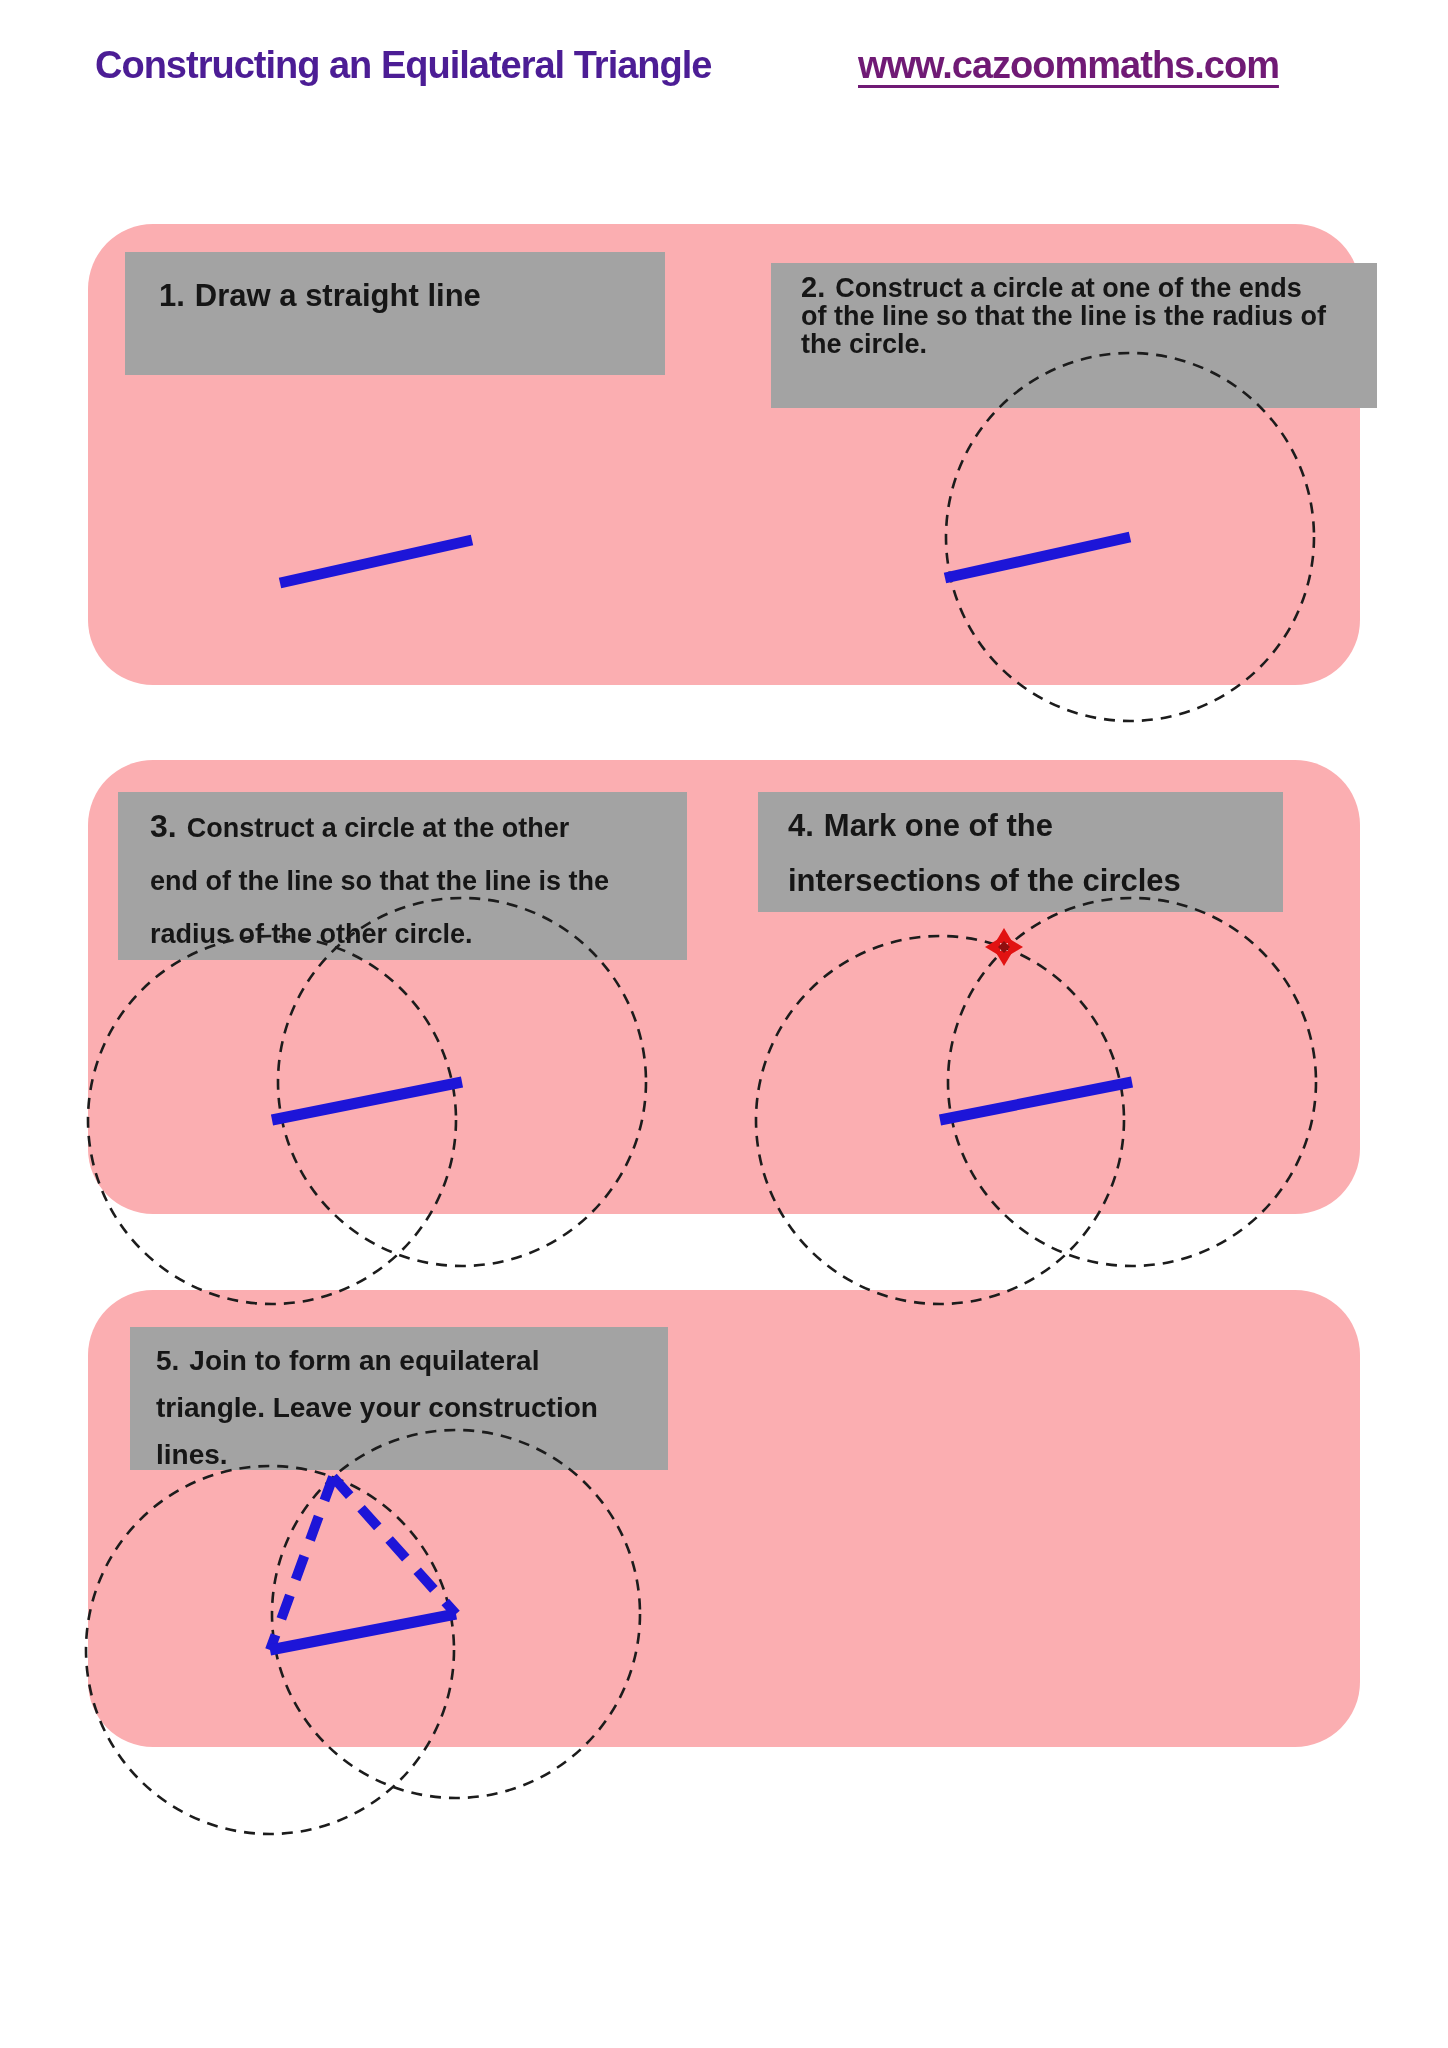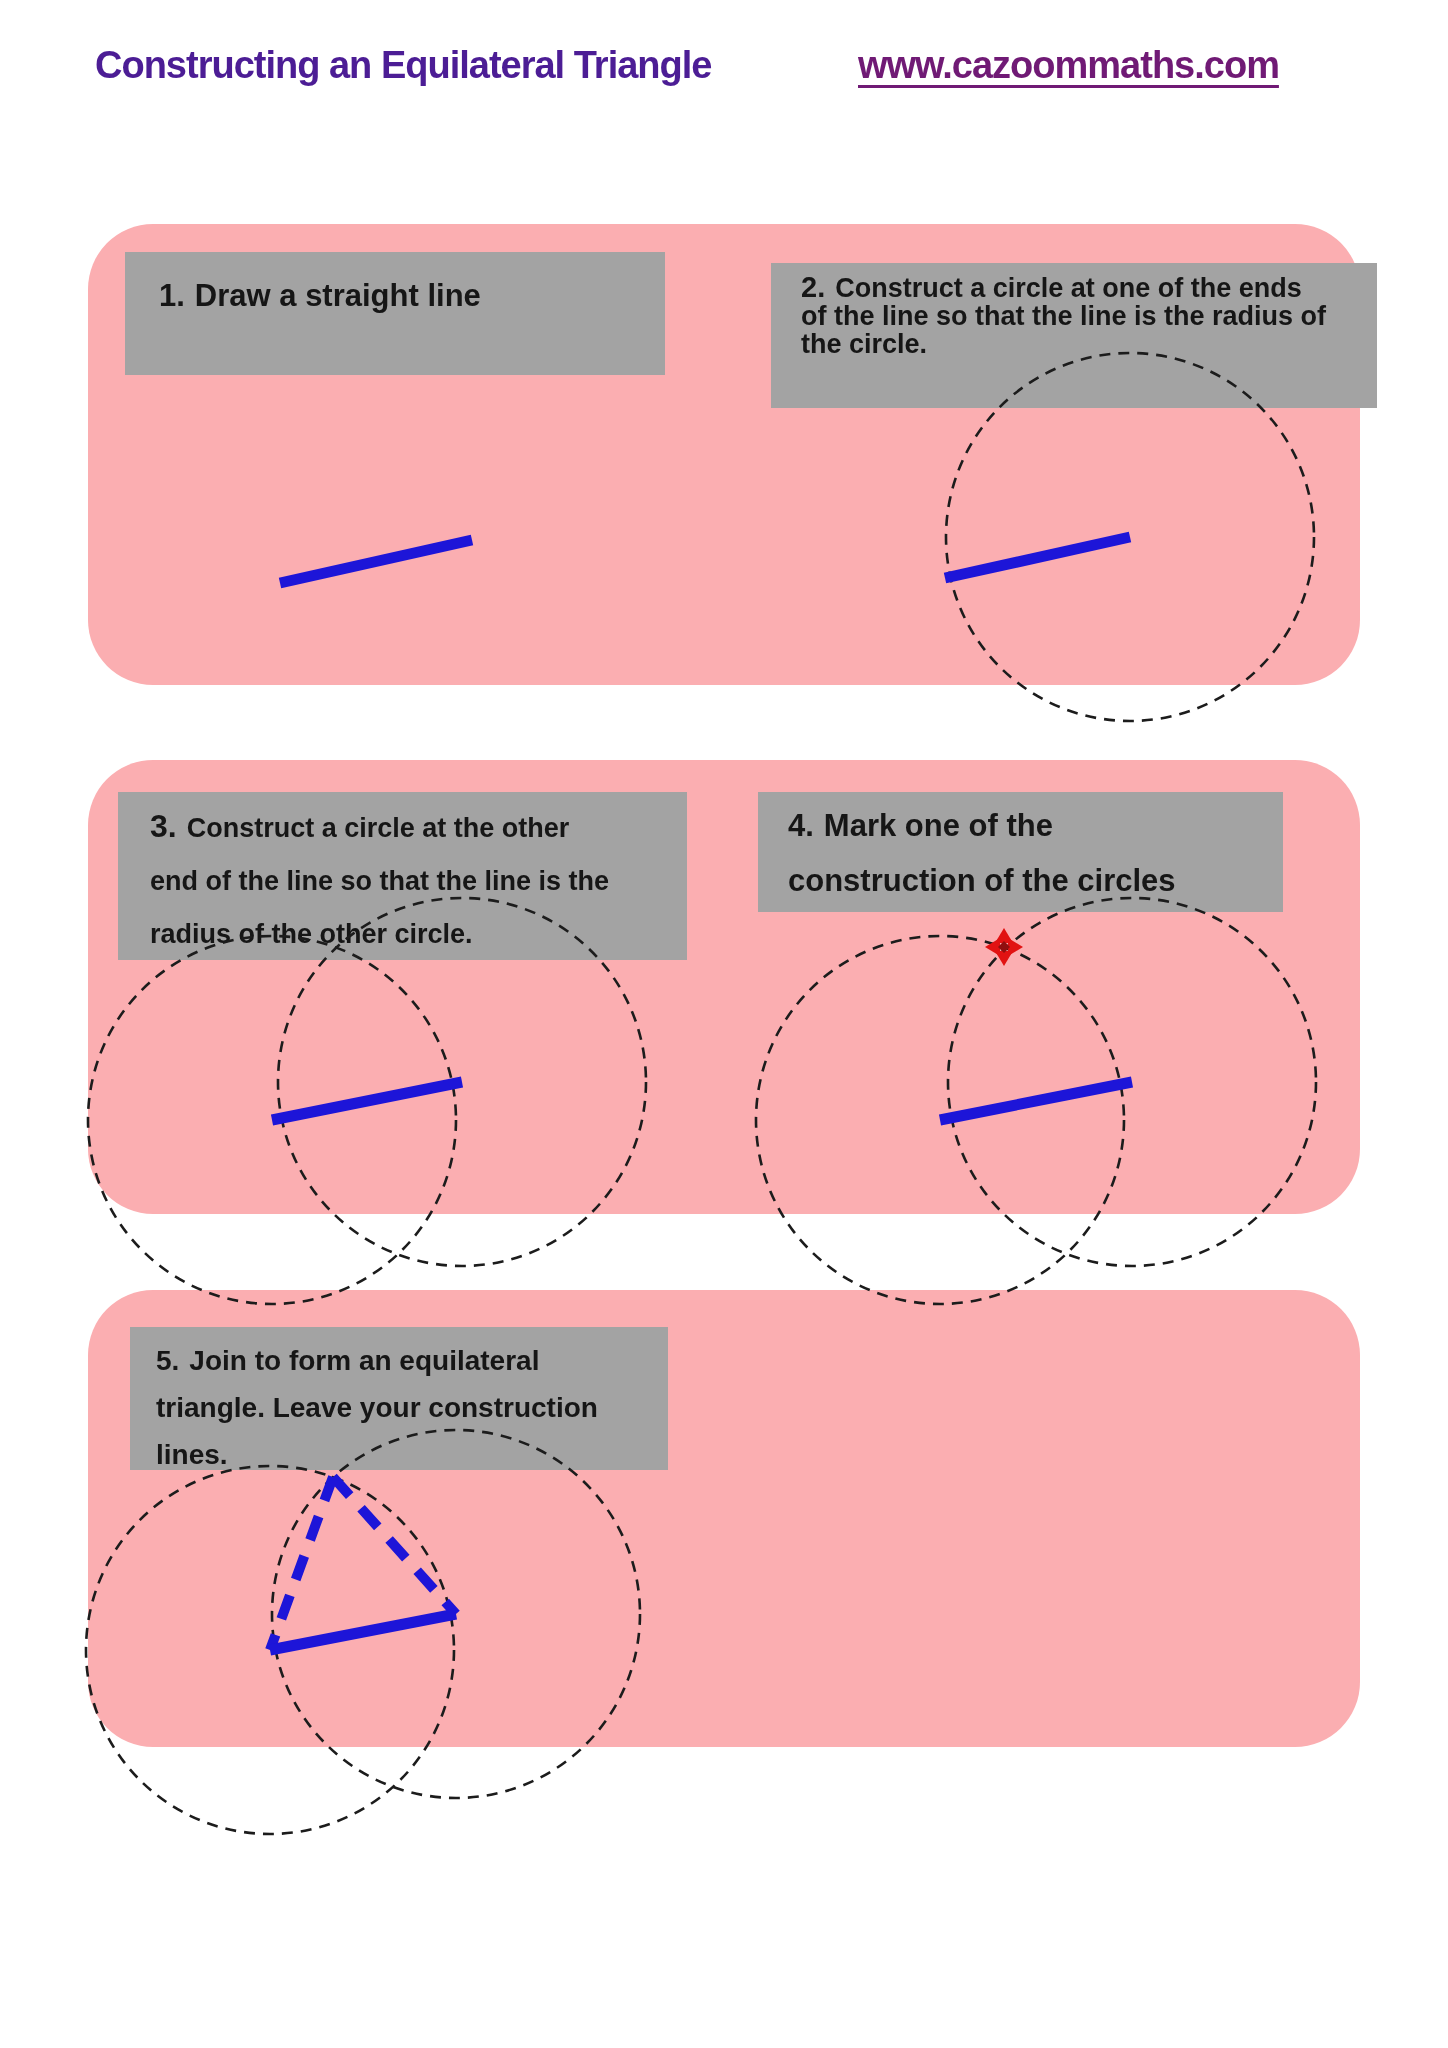--- a/index.html
+++ b/index.html
@@ -82,21 +82,21 @@
   </div>
 
   <div class="wbox box3">
     <span class="num">3.</span><span class="txt">Construct a circle at the other
 end of the line so that the line is the
 radius of the other circle.</span>
   </div>
 
   <div class="wbox box4">
     <span class="num">4.</span><span class="txt">Mark one of the
-construction of the circles</span>
+intersections of the circles</span>
   </div>
 
   <div class="wbox box5">
     <span class="num">5.</span><span class="txt">Join to form an equilateral
 triangle. Leave your construction
 lines.</span>
   </div>
 
   <svg class="overlay" width="1448" height="2048" viewBox="0 0 1448 2048">
 

